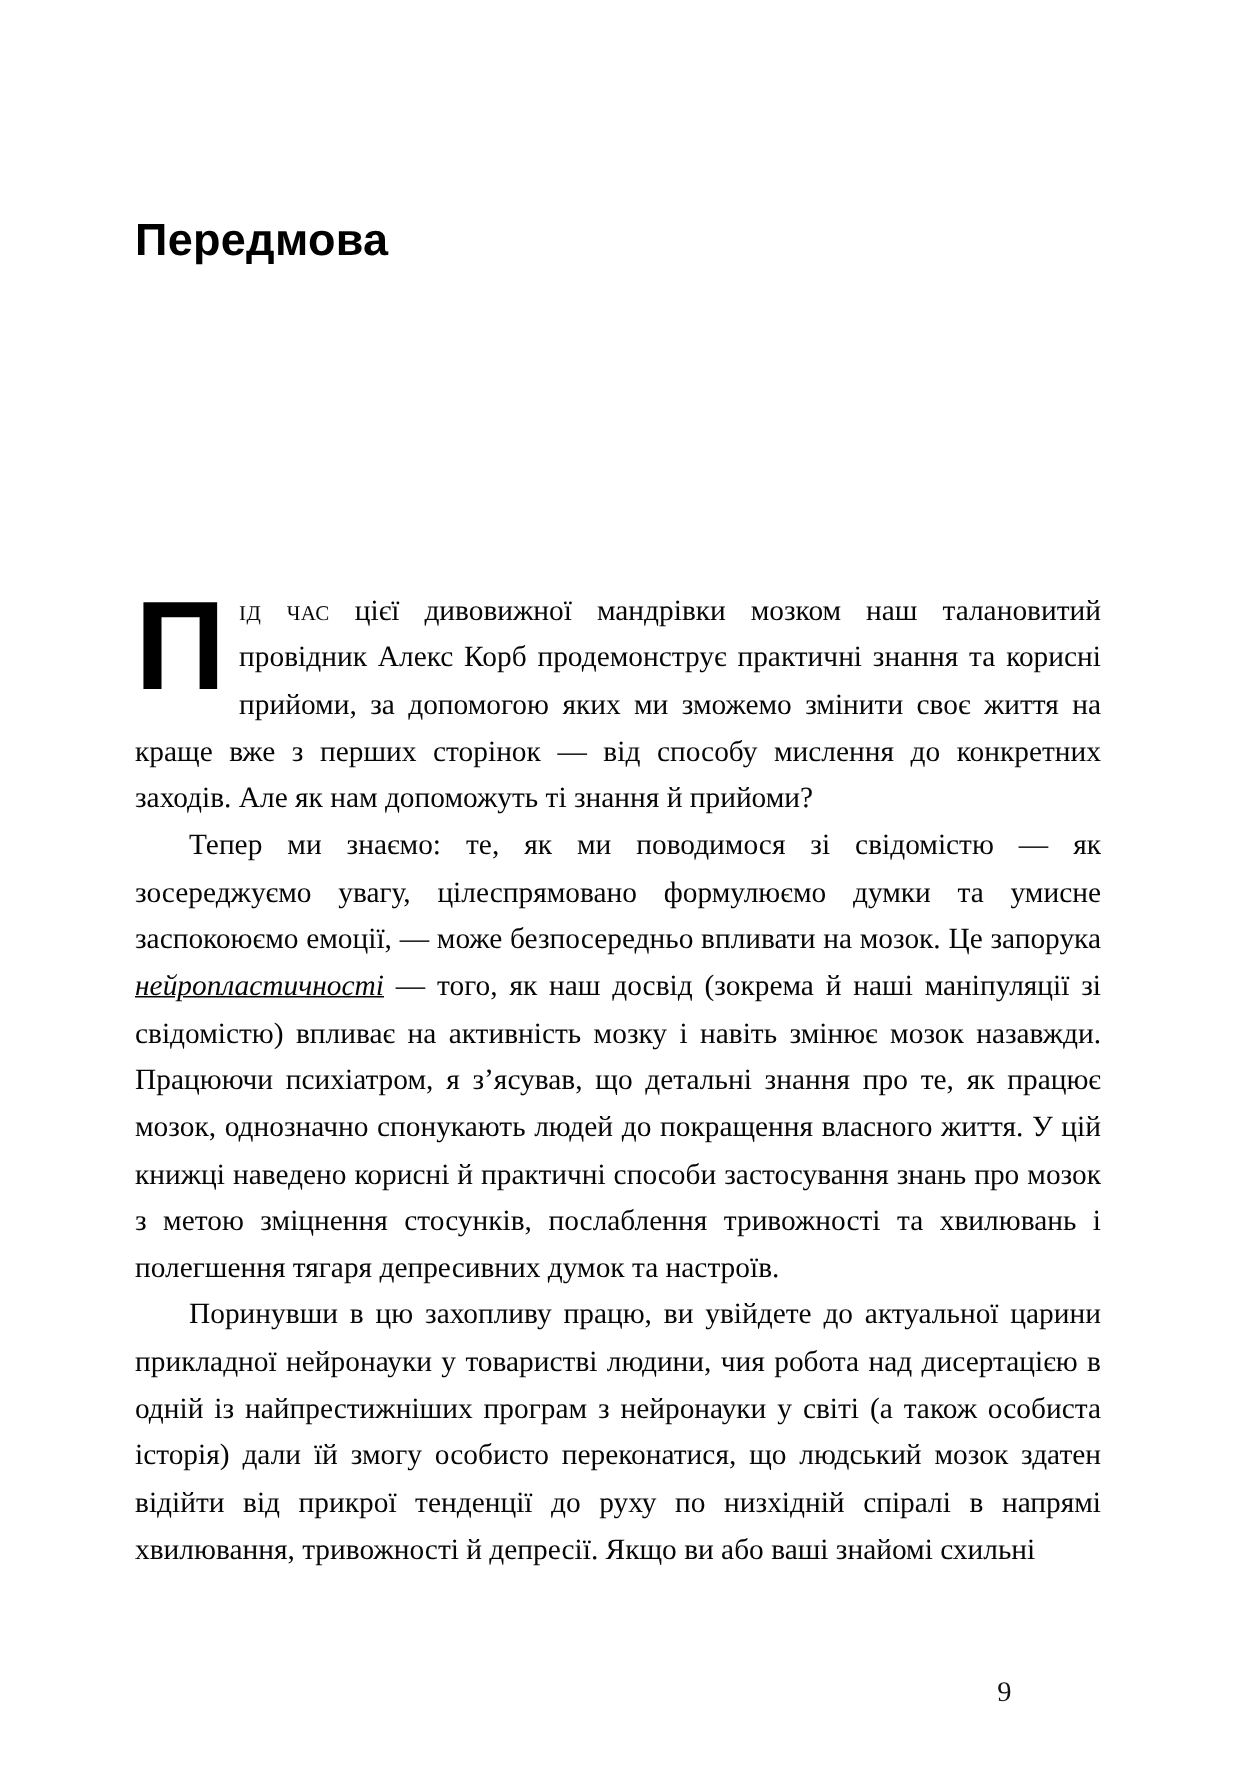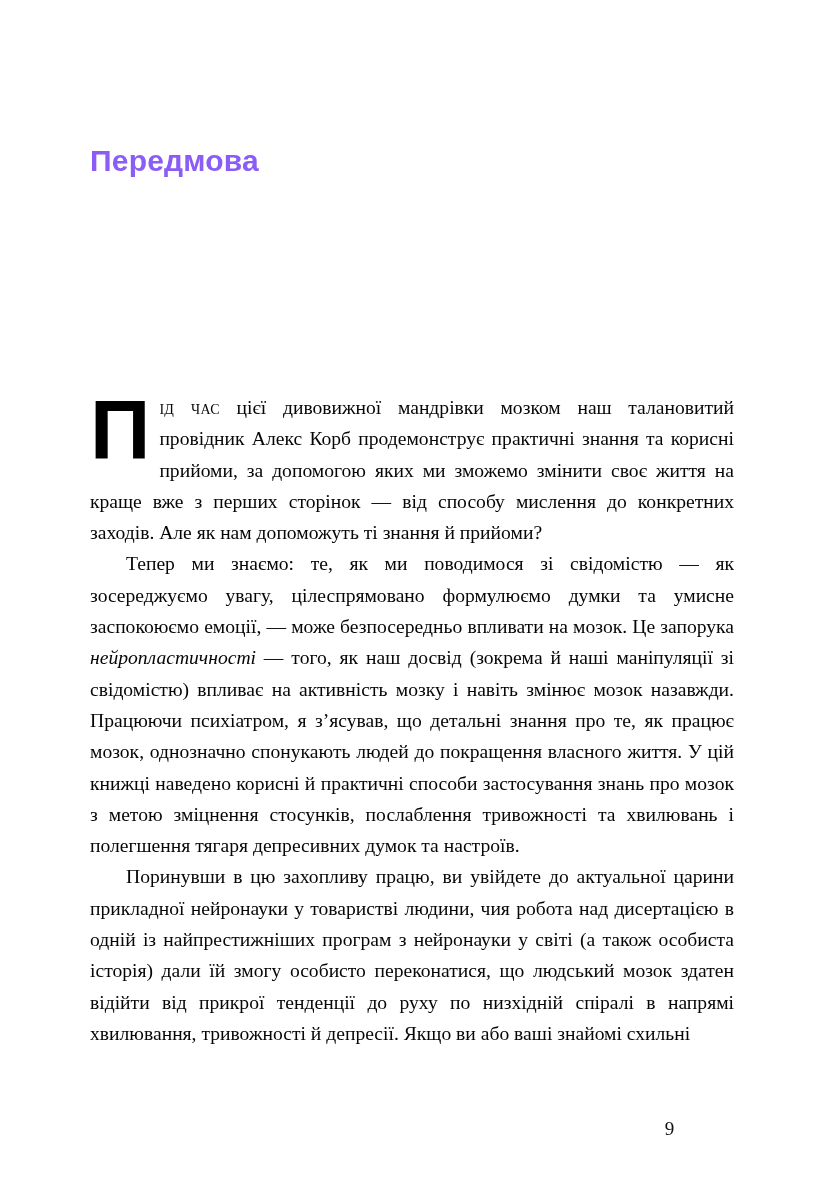--- a/index.html
+++ b/index.html
@@ -17,21 +17,21 @@
     color: #000000;
   }
   .chapter-title {
     position: absolute;
     left: 90px;
     top: 124px;
     font-family: "Liberation Sans", "DejaVu Sans", sans-serif;
     font-weight: bold;
     font-size: 30px;
     letter-spacing: 0.2px;
-    color: #8b5cf6;
+    color: #000000;
   }
   .body-block {
     position: absolute;
     left: 90px;
     top: 392px;
     width: 644px;
   }
   p.para {
     margin: 0;
     font-size: 19.6px;
@@ -53,20 +53,21 @@
     padding: 2px 9px 0 0;
     margin-top: 2px;
     color: #000000;
   }
   .smallcaps {
     font-variant: small-caps;
     letter-spacing: 0.3px;
   }
   .ital {
     font-style: italic;
+    text-decoration: underline;
   }
   .folio {
     position: absolute;
     left: 0;
     top: 1118px;
     width: 823px;
     text-align: center;
     font-size: 19px;
     color: #111111;
   }

